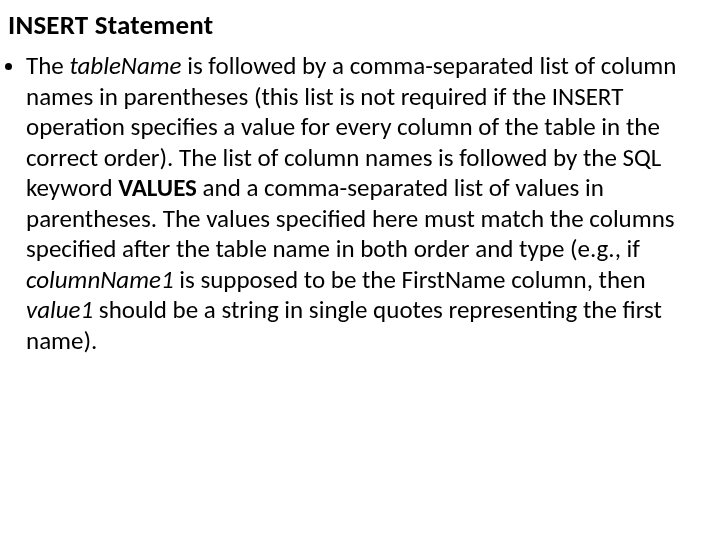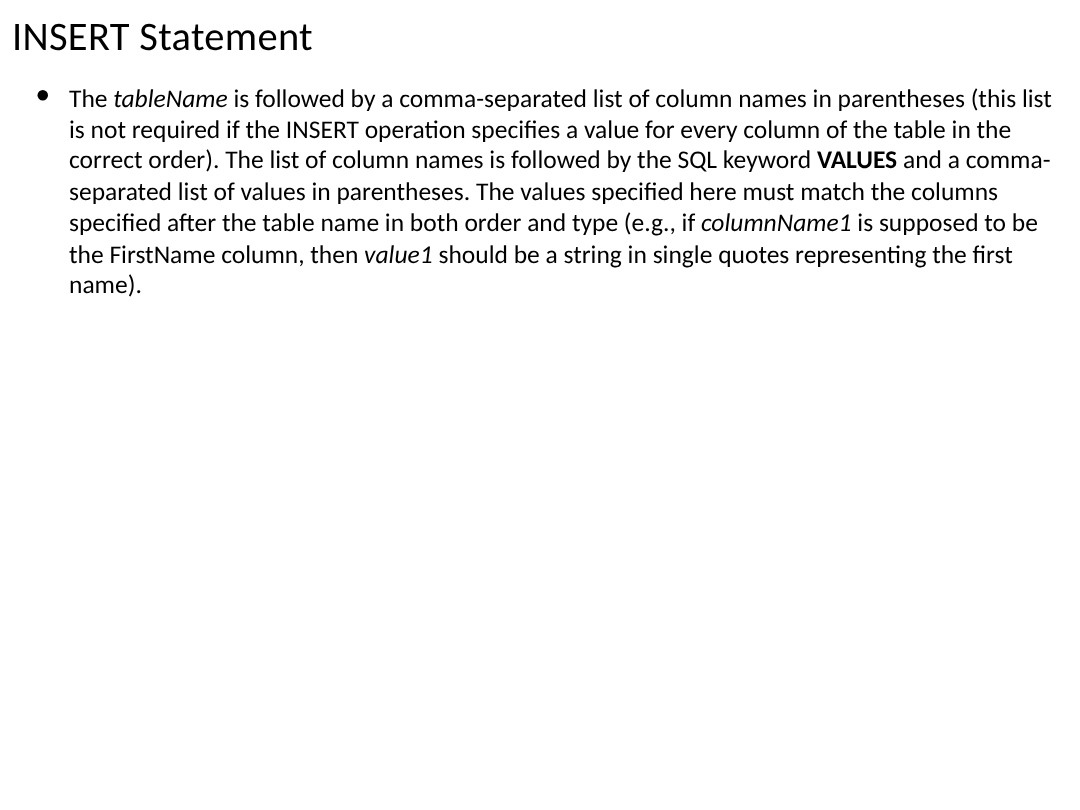--- a/index.html
+++ b/index.html
@@ -12,34 +12,33 @@
     color: #000000;
   }
   .slide {
     box-sizing: border-box;
     width: 720px;
     height: 540px;
     padding: 8px 14px 0 8px;
   }
   .title {
     font-size: 27px;
-    font-weight: 400;
+    font-weight: 700;
     letter-spacing: 0.2px;
     margin: 0 0 10px 0;
   }
   .body-list {
     margin: 0;
     padding: 0 0 0 18px;
     list-style-type: disc;
   }
   .body-list li {
-    font-size: 17px;
+    font-size: 25px;
     line-height: 1.22;
     font-weight: 400;
-    margin-left: 20px;
   }
   .body-list li::marker {
     font-size: 22px;
   }
   .italic { font-style: italic; }
   .bold { font-weight: 700; }
 </style>
 </head>
 <body>
 

